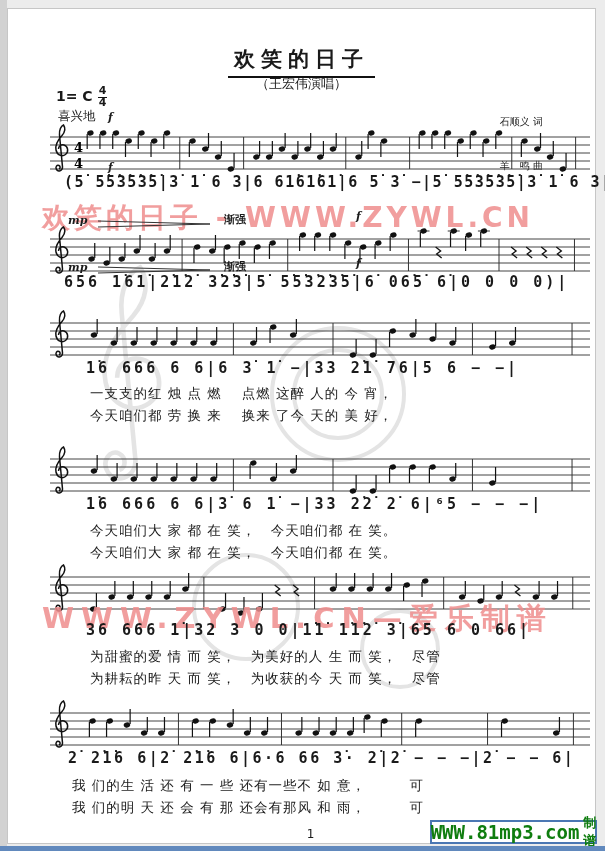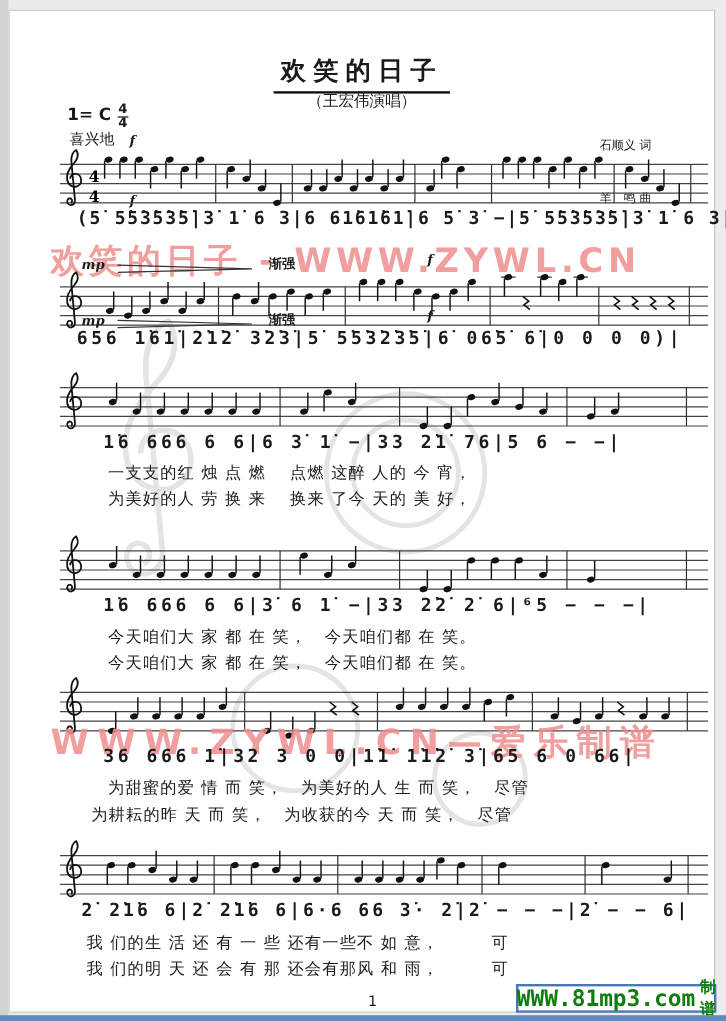--- a/index.html
+++ b/index.html
@@ -300,21 +300,21 @@
       <line x1="405.72" y1="35" x2="405.72" y2="20" stroke="#111" stroke-width="1.2"></line>
       <line x1="422.44000000000005" y1="16" x2="422.44000000000005" y2="48" stroke="#333" stroke-width="1"></line>
       <ellipse cx="442.36" cy="40" rx="3.3" ry="2.5" fill="#111" transform="rotate(-15 442.36 40)"></ellipse>
       <line x1="445.56" y1="39" x2="445.56" y2="24" stroke="#111" stroke-width="1.2"></line>
       <ellipse cx="462.28000000000003" cy="36" rx="3.3" ry="2.5" fill="#111" transform="rotate(-15 462.28000000000003 36)"></ellipse>
       <line x1="465.48" y1="35" x2="465.48" y2="20" stroke="#111" stroke-width="1.2"></line>
       <line x1="522.04" y1="16" x2="522.04" y2="48" stroke="#333" stroke-width="1"></line>
     </svg>
   <div class="abs fg jianpu" style="left:78px;top:350px;letter-spacing:3px;">1̇6 666 6 6|6 3̇ 1̇ −|33 2̇1̇ 76|5 6 − −|</div>
   <div class="abs fg lyrics" style="left:82px;top:376px;">一支支的红 烛 点 燃　 点燃 这醉 人的 今 宵，</div>
-  <div class="abs fg lyrics" style="left:82px;top:398px;">为美好的人 劳 换 来　 换来 了今 天的 美 好，</div>
+  <div class="abs fg lyrics" style="left:82px;top:398px;">今天咱们都 劳 换 来　 换来 了今 天的 美 好，</div>
 
   <svg class="abs fg staff" width="540" height="60" style="left:42px;top:434px;">
       <line x1="0" y1="16" x2="540" y2="16" stroke="#444" stroke-width="1"></line>
       <line x1="0" y1="24" x2="540" y2="24" stroke="#444" stroke-width="1"></line>
       <line x1="0" y1="32" x2="540" y2="32" stroke="#444" stroke-width="1"></line>
       <line x1="0" y1="40" x2="540" y2="40" stroke="#444" stroke-width="1"></line>
       <line x1="0" y1="48" x2="540" y2="48" stroke="#444" stroke-width="1"></line>
       <path d="M12.5 46 C 12.5 50,8 51,6.5 48.5 C 5 46,7 43.5,9 44.5 C 10.5 45.3,10.5 47.5,9 48 M12.5 46 L9.5 14 C 9 9,11 5,13.5 4 C 15.5 7,15 11,12 14.5 C 7 20,5 24,6 29 C 7 34,12 36,15.5 33.5 C 19 31,18 25,14 24 C 11 23.3,8.5 25,8.5 28" stroke="#111" fill="none" stroke-width="1.5"></path>
       <ellipse cx="43.96" cy="28" rx="3.3" ry="2.5" fill="#111" transform="rotate(-15 43.96 28)"></ellipse>
       <line x1="47.160000000000004" y1="27" x2="47.160000000000004" y2="12" stroke="#111" stroke-width="1.2"></line>
@@ -410,21 +410,21 @@
       <path d="M464.4444444444444 24 l5 4 l-4 3 l5 4" stroke="#111" fill="none" stroke-width="1.3"></path>
       <ellipse cx="485.88888888888886" cy="36" rx="3.3" ry="2.5" fill="#111" transform="rotate(-15 485.88888888888886 36)"></ellipse>
       <line x1="489.08888888888885" y1="35" x2="489.08888888888885" y2="20" stroke="#111" stroke-width="1.2"></line>
       <ellipse cx="504.3333333333333" cy="36" rx="3.3" ry="2.5" fill="#111" transform="rotate(-15 504.3333333333333 36)"></ellipse>
       <line x1="507.5333333333333" y1="35" x2="507.5333333333333" y2="20" stroke="#111" stroke-width="1.2"></line>
       <line x1="522.7777777777777" y1="16" x2="522.7777777777777" y2="48" stroke="#333" stroke-width="1"></line>
     </svg>
   <div class="abs fg wm wm2">WWW.ZYWL.CN—爱乐制谱</div>
   <div class="abs fg jianpu" style="left:78px;top:612px;letter-spacing:3px;">36 666 1̇|32 3 0 0|1̇1̇ 1̇1̇2̇ 3̇|65 6 0 66|</div>
   <div class="abs fg lyrics" style="left:82px;top:639px;">为甜蜜的爱 情 而 笑，　为美好的人 生 而 笑，　尽管</div>
-  <div class="abs fg lyrics" style="left:68px;top:661px;">为耕耘的昨 天 而 笑，　为收获的今 天 而 笑，　尽管</div>
+  <div class="abs fg lyrics" style="left:82px;top:661px;">为耕耘的昨 天 而 笑，　为收获的今 天 而 笑，　尽管</div>
 
   <svg class="abs fg staff" width="540" height="60" style="left:42px;top:688px;">
       <line x1="0" y1="16" x2="540" y2="16" stroke="#444" stroke-width="1"></line>
       <line x1="0" y1="24" x2="540" y2="24" stroke="#444" stroke-width="1"></line>
       <line x1="0" y1="32" x2="540" y2="32" stroke="#444" stroke-width="1"></line>
       <line x1="0" y1="40" x2="540" y2="40" stroke="#444" stroke-width="1"></line>
       <line x1="0" y1="48" x2="540" y2="48" stroke="#444" stroke-width="1"></line>
       <path d="M12.5 46 C 12.5 50,8 51,6.5 48.5 C 5 46,7 43.5,9 44.5 C 10.5 45.3,10.5 47.5,9 48 M12.5 46 L9.5 14 C 9 9,11 5,13.5 4 C 15.5 7,15 11,12 14.5 C 7 20,5 24,6 29 C 7 34,12 36,15.5 33.5 C 19 31,18 25,14 24 C 11 23.3,8.5 25,8.5 28" stroke="#111" fill="none" stroke-width="1.5"></path>
       <ellipse cx="42.58620689655172" cy="24" rx="3.3" ry="2.5" fill="#111" transform="rotate(-15 42.58620689655172 24)"></ellipse>
       <line x1="39.38620689655172" y1="25" x2="39.38620689655172" y2="40" stroke="#111" stroke-width="1.2"></line>

